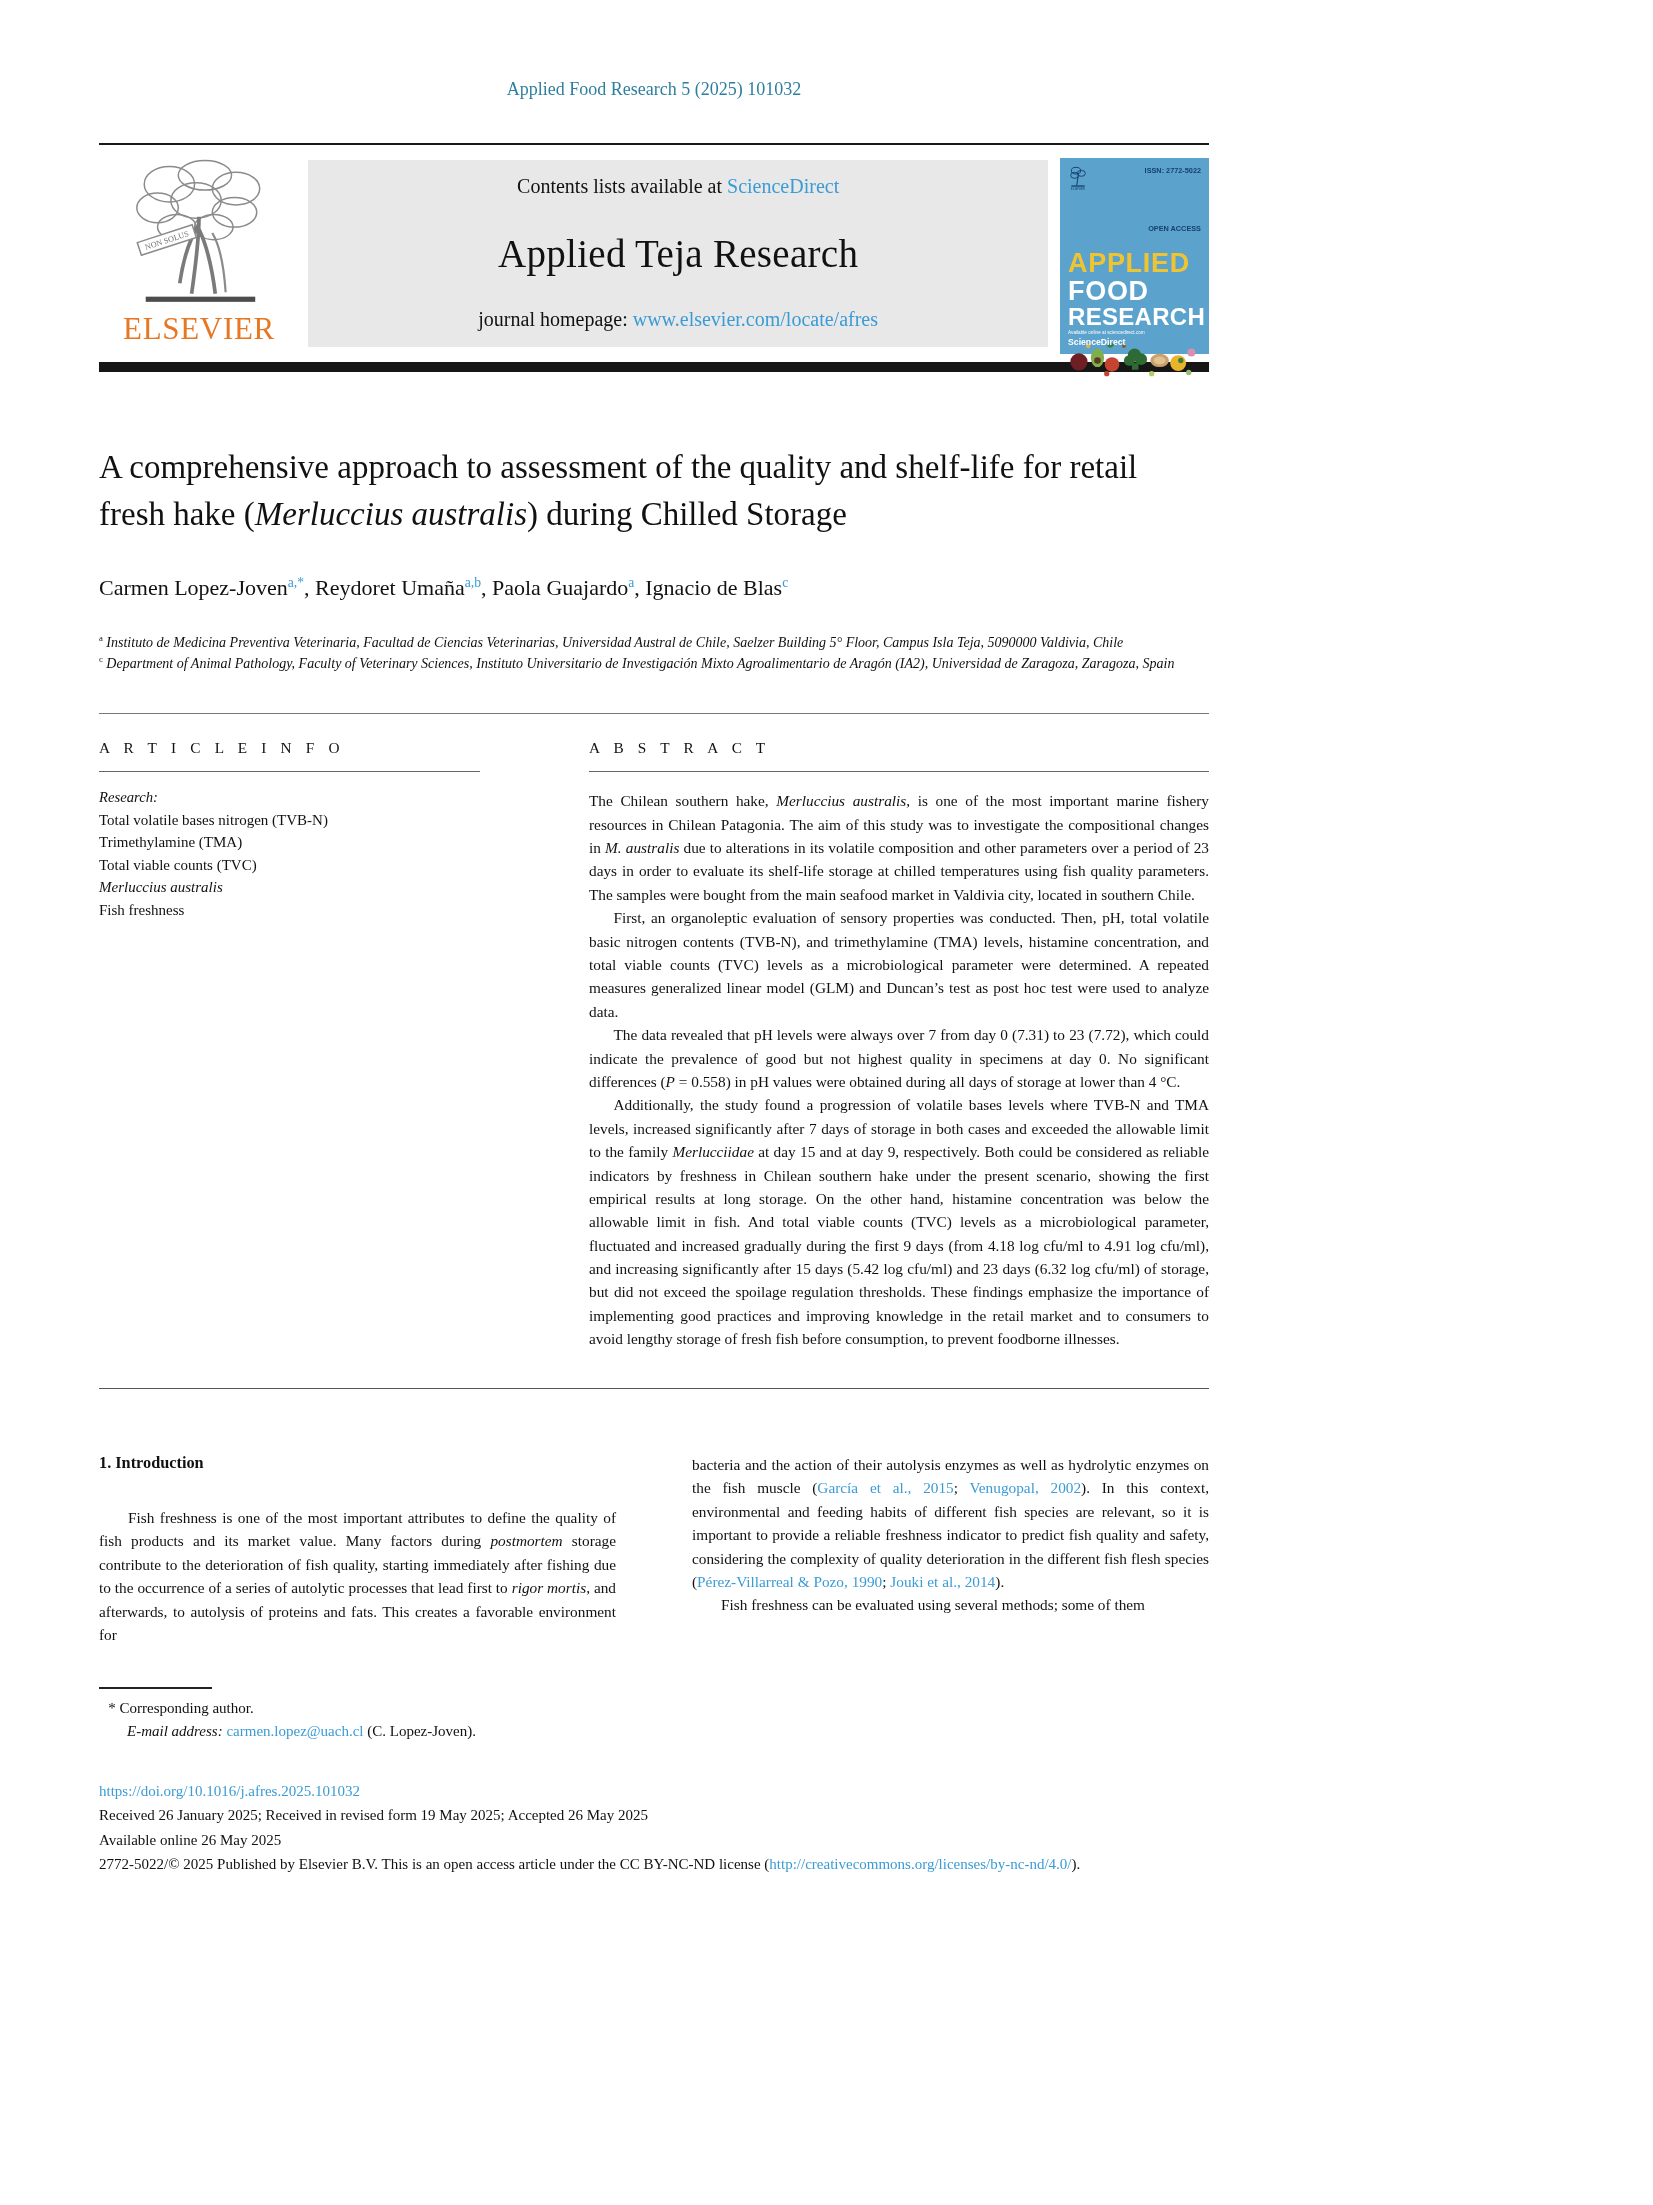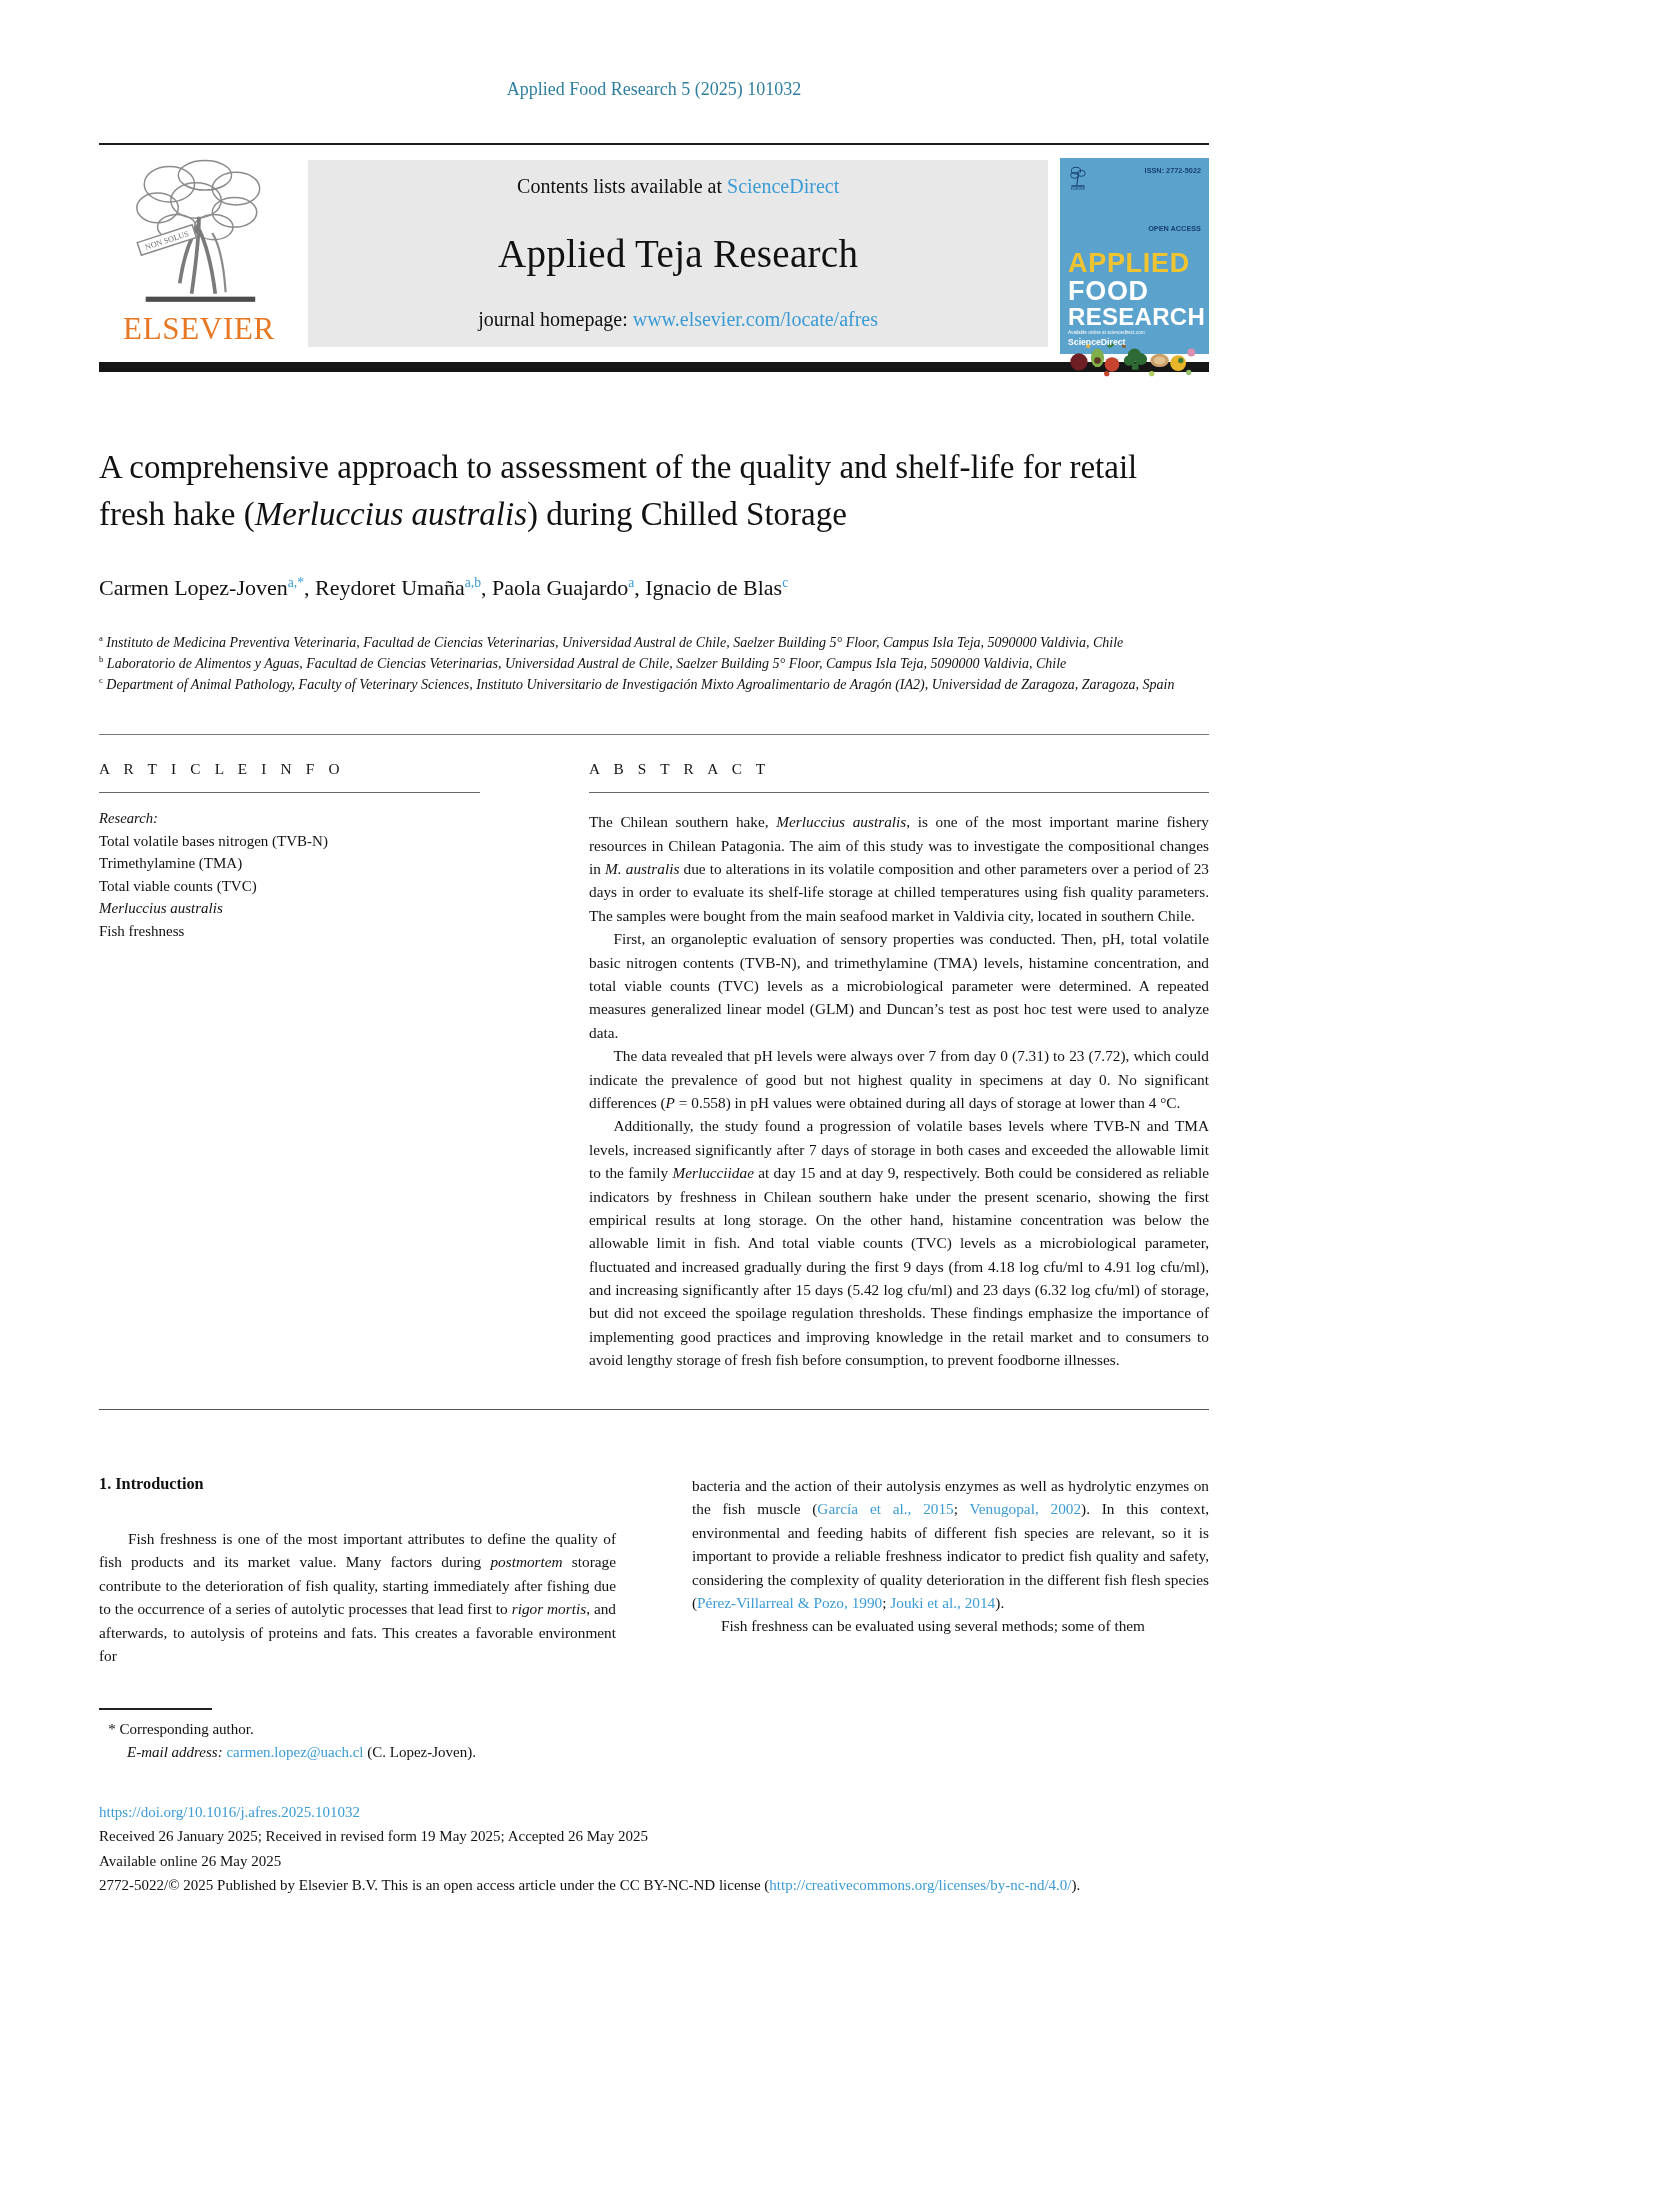--- a/index.html
+++ b/index.html
@@ -174,21 +174,20 @@
   </div>
 
   <div class="bar"></div>
 
   <h1 class="art-title" style="font-weight:normal;"><span>A comprehensive approach to assessment of the quality and shelf-life for retail fresh hake (</span><span class="it">Merluccius australis</span><span>) during Chilled Storage</span></h1>
 
   <div class="authors"><span>Carmen Lopez-Joven</span><sup class="lnk">a,*</sup><span>, Reydoret Umaña</span><sup class="lnk">a,b</sup><span>, Paola Guajardo</span><sup class="lnk">a</sup><span>, Ignacio de Blas</span><sup class="lnk">c</sup></div>
 
   <div class="affils">
     <p><sup>a</sup><span class="it"> Instituto de Medicina Preventiva Veterinaria, Facultad de Ciencias Veterinarias, Universidad Austral de Chile, Saelzer Building 5° Floor, Campus Isla Teja, 5090000 Valdivia, Chile</span></p>
-    <p><sup>b</sup><span class="it"> Laboratorio de Alimentos y Aguas, Facultad de Ciencias Veterinarias, Universidad Austral de Chile, Saelzer Building 5° Floor, Campus Isla Teja, 5090000 Valdivia, Chile</span></p>
     <p><sup>c</sup><span class="it"> Department of Animal Pathology, Faculty of Veterinary Sciences, Instituto Universitario de Investigación Mixto Agroalimentario de Aragón (IA2), Universidad de Zaragoza, Zaragoza, Spain</span></p>
   </div>
 
   <div class="rule-full"></div>
 
   <div class="info-abs">
     <div>
       <div class="sec-head">A R T I C L E  I N F O</div>
       <div class="head-rule"></div>
       <div class="kw-label it">Research:</div>

